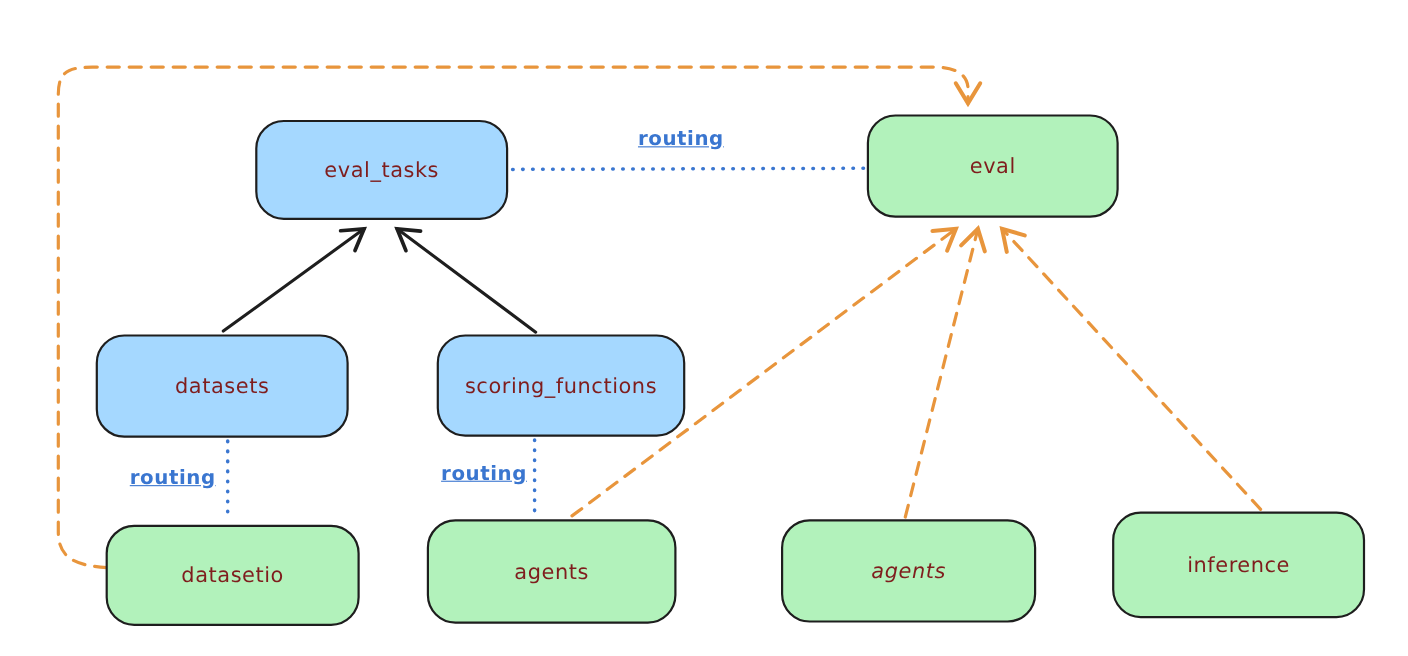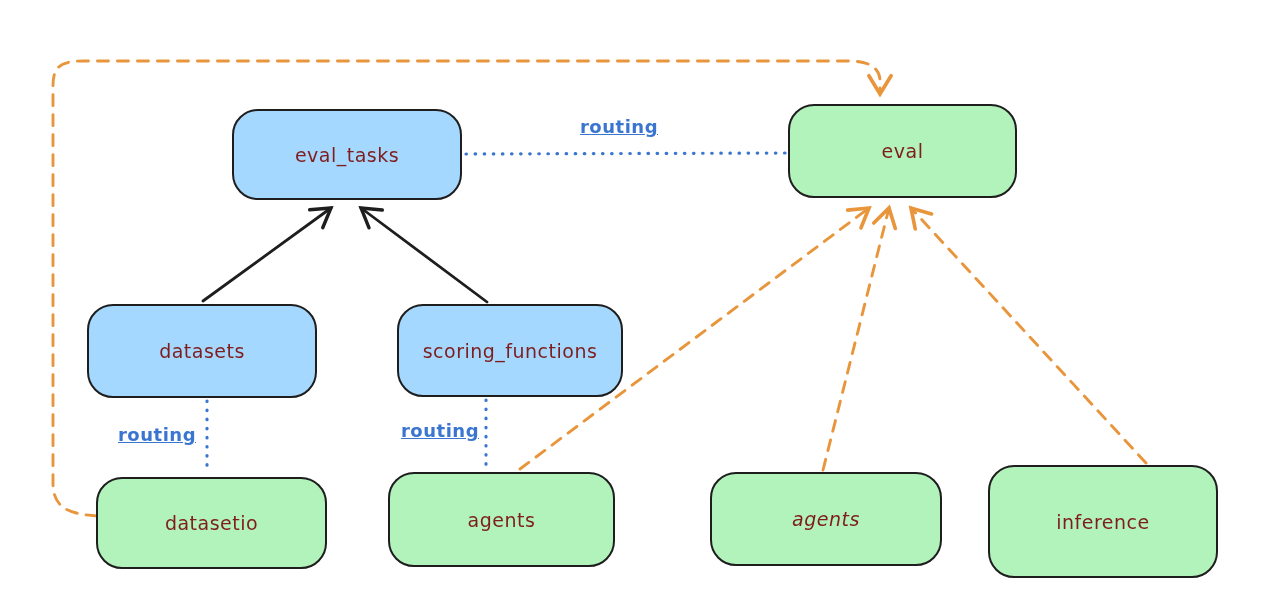--- a/index.html
+++ b/index.html
@@ -87,21 +87,21 @@
   </div>
   <div class="node green" style="left:96px; top:477px; width:231px; height:92px;">
     <span>datasetio</span>
   </div>
   <div class="node green" style="left:388px; top:472px; width:227px; height:95px;">
     <span>agents</span>
   </div>
   <div class="node green" style="left:710px; top:472px; width:232px; height:94px;font-style:italic;">
     <span>agents</span>
   </div>
-  <div class="node green" style="left:988px; top:465px; width:230px; height:113px;text-align:center;">
+  <div class="node green" style="left:1011px; top:465px; width:230px; height:97px;text-align:center;">
     <span>inference</span>
   </div>
 
   <div class="edge-label" style="left:569px; top:116px; width:100px;">routing</div>
   <div class="edge-label" style="left:111px; top:424px; width:92px;">routing</div>
   <div class="edge-label" style="left:394px; top:420px; width:92px;">routing</div>
 
 </div>
 
 </body></html>

